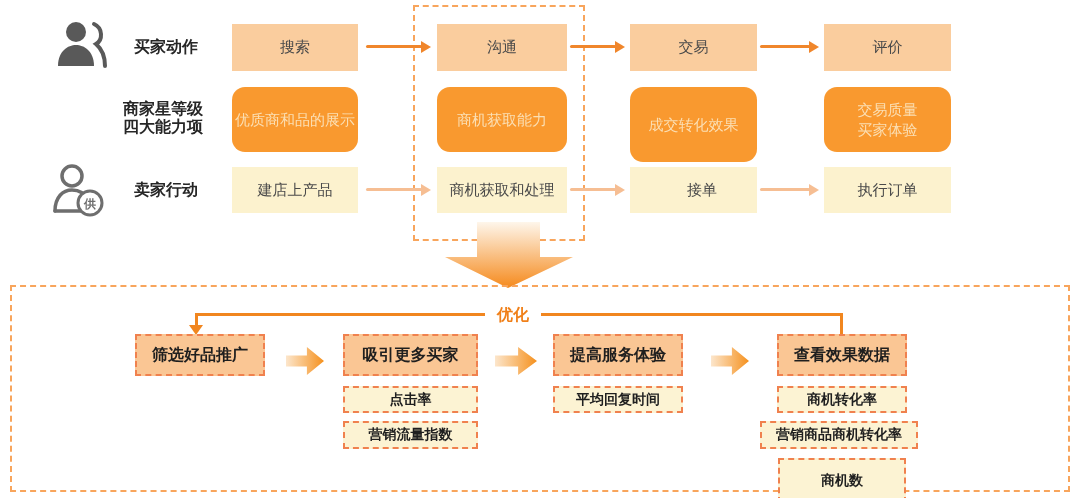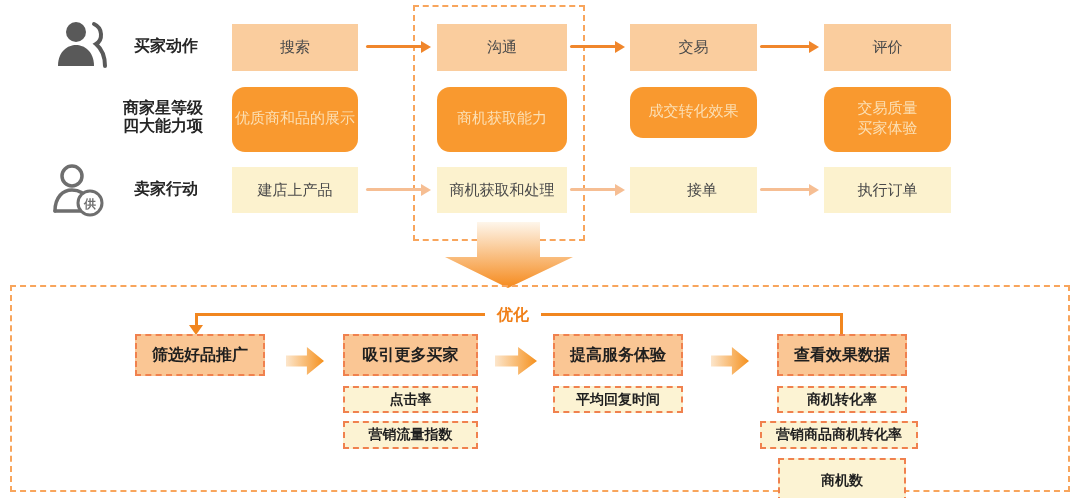--- a/index.html
+++ b/index.html
@@ -1,18 +1,18 @@
 <!DOCTYPE html>
 <html><head>
 <meta charset="utf-8">
 <style>
   html,body{margin:0;padding:0;background:#ffffff;}
   .stage{
     position:relative;width:1080px;height:498px;background:#ffffff;overflow:hidden;
-    font-family:Liberation Mono, monospace;
+    font-family:Liberation Sans, sans-serif;
   }
   .abs{position:absolute;box-sizing:border-box;}
 
   
   .role-label{
     font-size:16px;font-weight:bold;color:#262626;text-align:center;line-height:18px;
     display:flex;align-items:center;justify-content:center;flex-direction:column;
   }
 
   
@@ -108,21 +108,21 @@
     </div>
 
   <div class="abs harrow strong" style="left:366px;top:45px;width:56px;"></div>
   <div class="abs harrow strong" style="left:570px;top:45px;width:46px;"></div>
   <div class="abs harrow strong" style="left:760px;top:45px;width:50px;"></div>
 
   <div class="abs box row2-box" style="left:232px;top:87px;width:126px;height:65px;">
     <span>优质商和品的展示</span></div>
   <div class="abs box row2-box" style="left:437px;top:87px;width:130px;height:65px;">
     <span>商机获取能力</span></div>
-  <div class="abs box row2-box" style="left:630px;top:87px;width:127px;height:51px;">
+  <div class="abs box row2-box" style="left:630px;top:87px;width:127px;height:75px;">
     <span>成交转化效果</span></div>
   <div class="abs box row2-box" style="left:824px;top:87px;width:127px;height:65px;">
     <span style="white-space:pre-line;">交易质量
 买家体验</span></div>
 
   <div class="abs box row3-box" style="left:232px;top:167px;width:126px;height:46px;">
     <span>建店上产品</span>
     </div>
   <div class="abs box row3-box" style="left:437px;top:167px;width:130px;height:46px;">
     <span>商机获取和处理</span>

